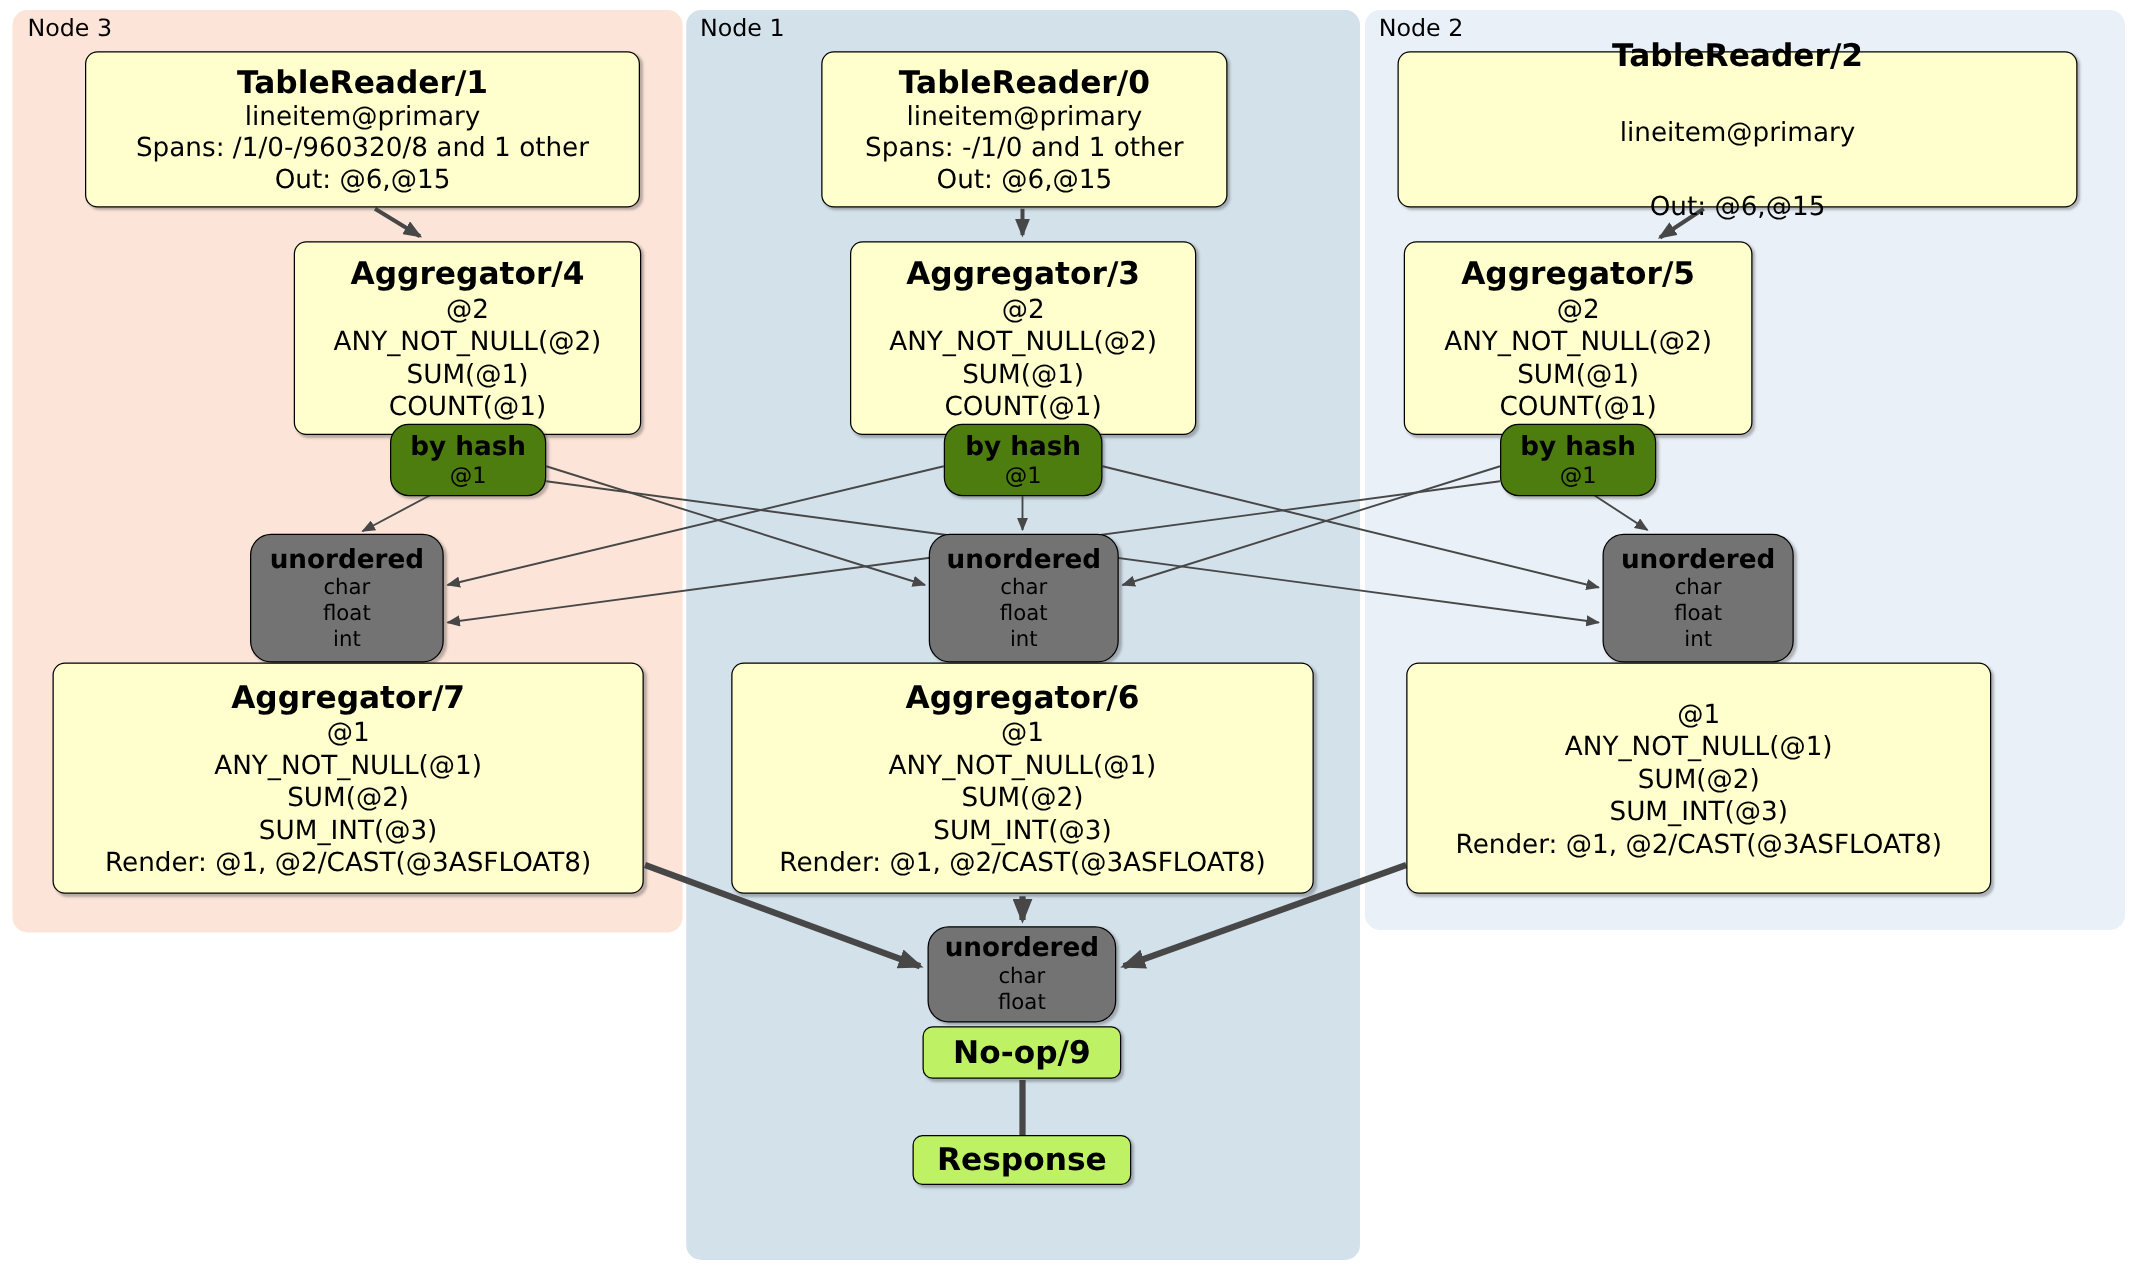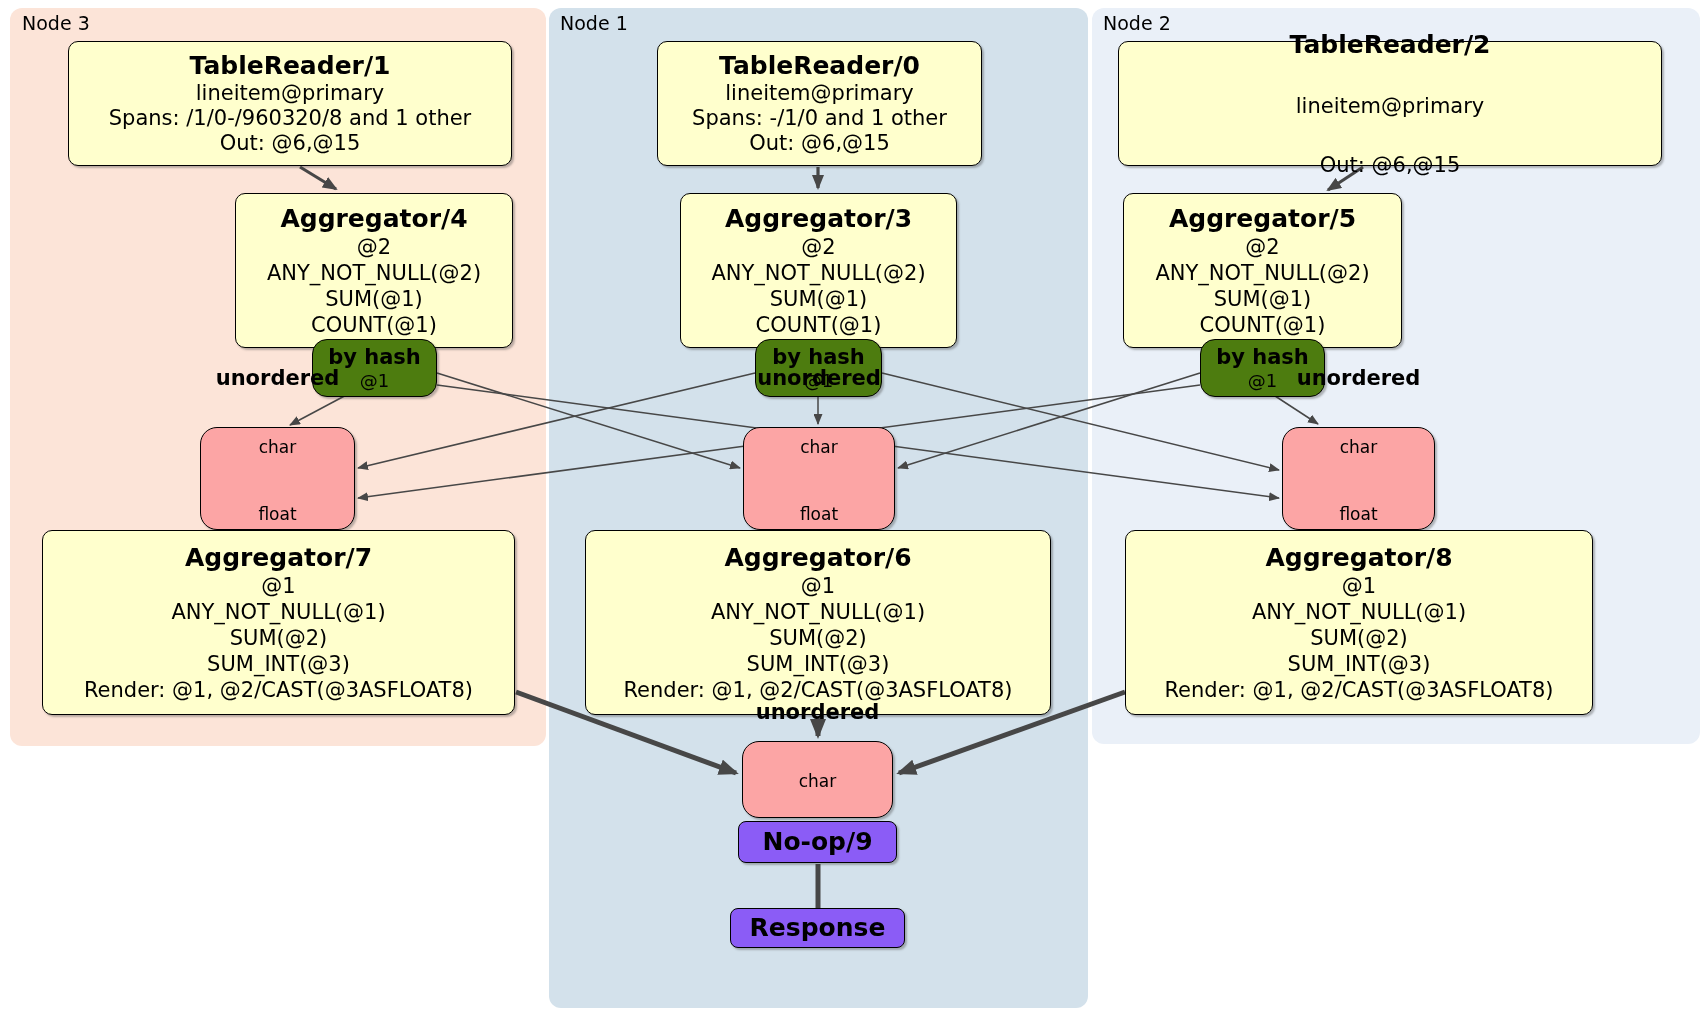--- a/index.html
+++ b/index.html
@@ -17,25 +17,25 @@
        box-shadow:2px 2px 2px rgba(60,60,60,0.35);box-sizing:border-box;}
   .proc{background:#ffffcd;border-radius:10px;}
   .proc .title{font-weight:bold;font-size:25px;line-height:30px;}
   .proc .row{font-size:21px;line-height:26px;white-space:nowrap;}
   .reader .row{line-height:25px;}
 
   .router{background:#4d7c0f;border-radius:15px;}
   .router .title{font-weight:bold;font-size:21px;line-height:25px;}
   .router .row{font-size:18px;line-height:21px;}
 
-  .sync{background:#fca5a5;border-radius:17px;gap:46px;}
+  .sync{background:#737373;border-radius:17px;}
   .sync .title{font-weight:bold;font-size:21px;line-height:25px;}
   .sync .row{font-size:17px;line-height:21px;}
 
-  .terminal{background:#8b5cf6;border-radius:8px;}
+  .terminal{background:#bef264;border-radius:8px;}
   .terminal .title{font-weight:bold;font-size:25px;line-height:28px;}
 </style>
 </head>
 <body>
 
 <div id="canvas">
 
   <div class="region" style="left:10px;top:8px;width:536px;height:738px;background:#fce4d8;"></div>
   <div class="region" style="left:549px;top:8px;width:539px;height:1000px;background:#d3e1eb;"></div>
   <div class="region" style="left:1092px;top:8px;width:608px;height:736px;background:#eaf0f8;"></div>
@@ -189,21 +189,20 @@
   </div>
 
   <div class="box sync" style="left:1282px;top:427px;width:153px;height:103px;">
     <div class="title">unordered</div>
     <div class="row">char</div>
     <div class="row">float</div>
     <div class="row">int</div>
   </div>
 
   <div class="box proc" style="left:1125px;top:530px;width:468px;height:185px;">
-    <div class="title">Aggregator/8</div>
     <div class="row">@1</div>
     <div class="row">ANY_NOT_NULL(@1)</div>
     <div class="row">SUM(@2)</div>
     <div class="row">SUM_INT(@3)</div>
     <div class="row">Render: @1, @2/CAST(@3ASFLOAT8)</div>
   </div>
 
 </div>
 
 </body></html>

